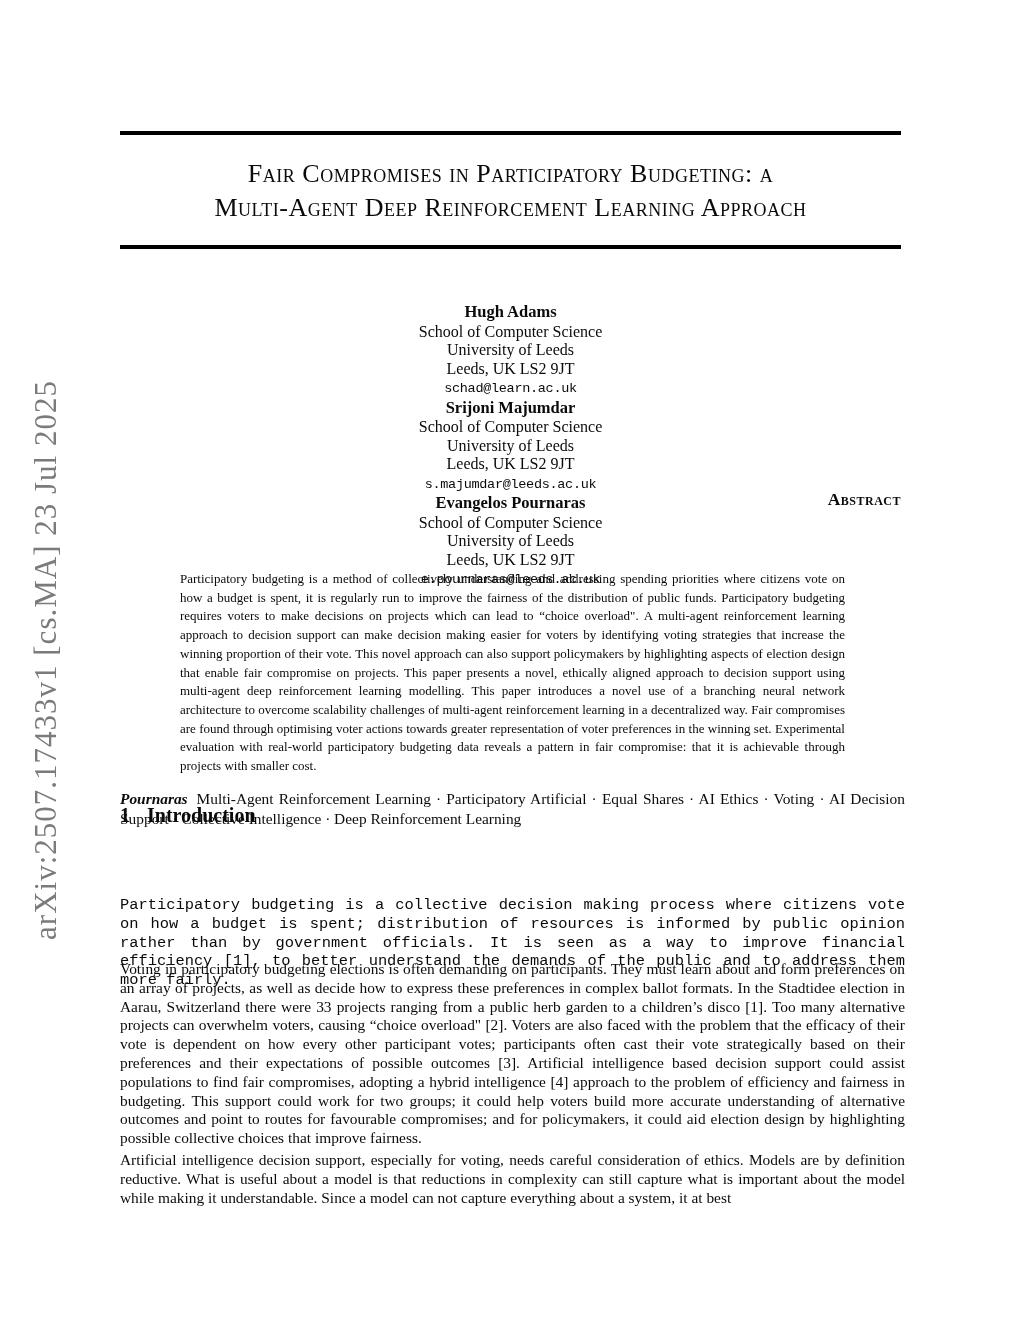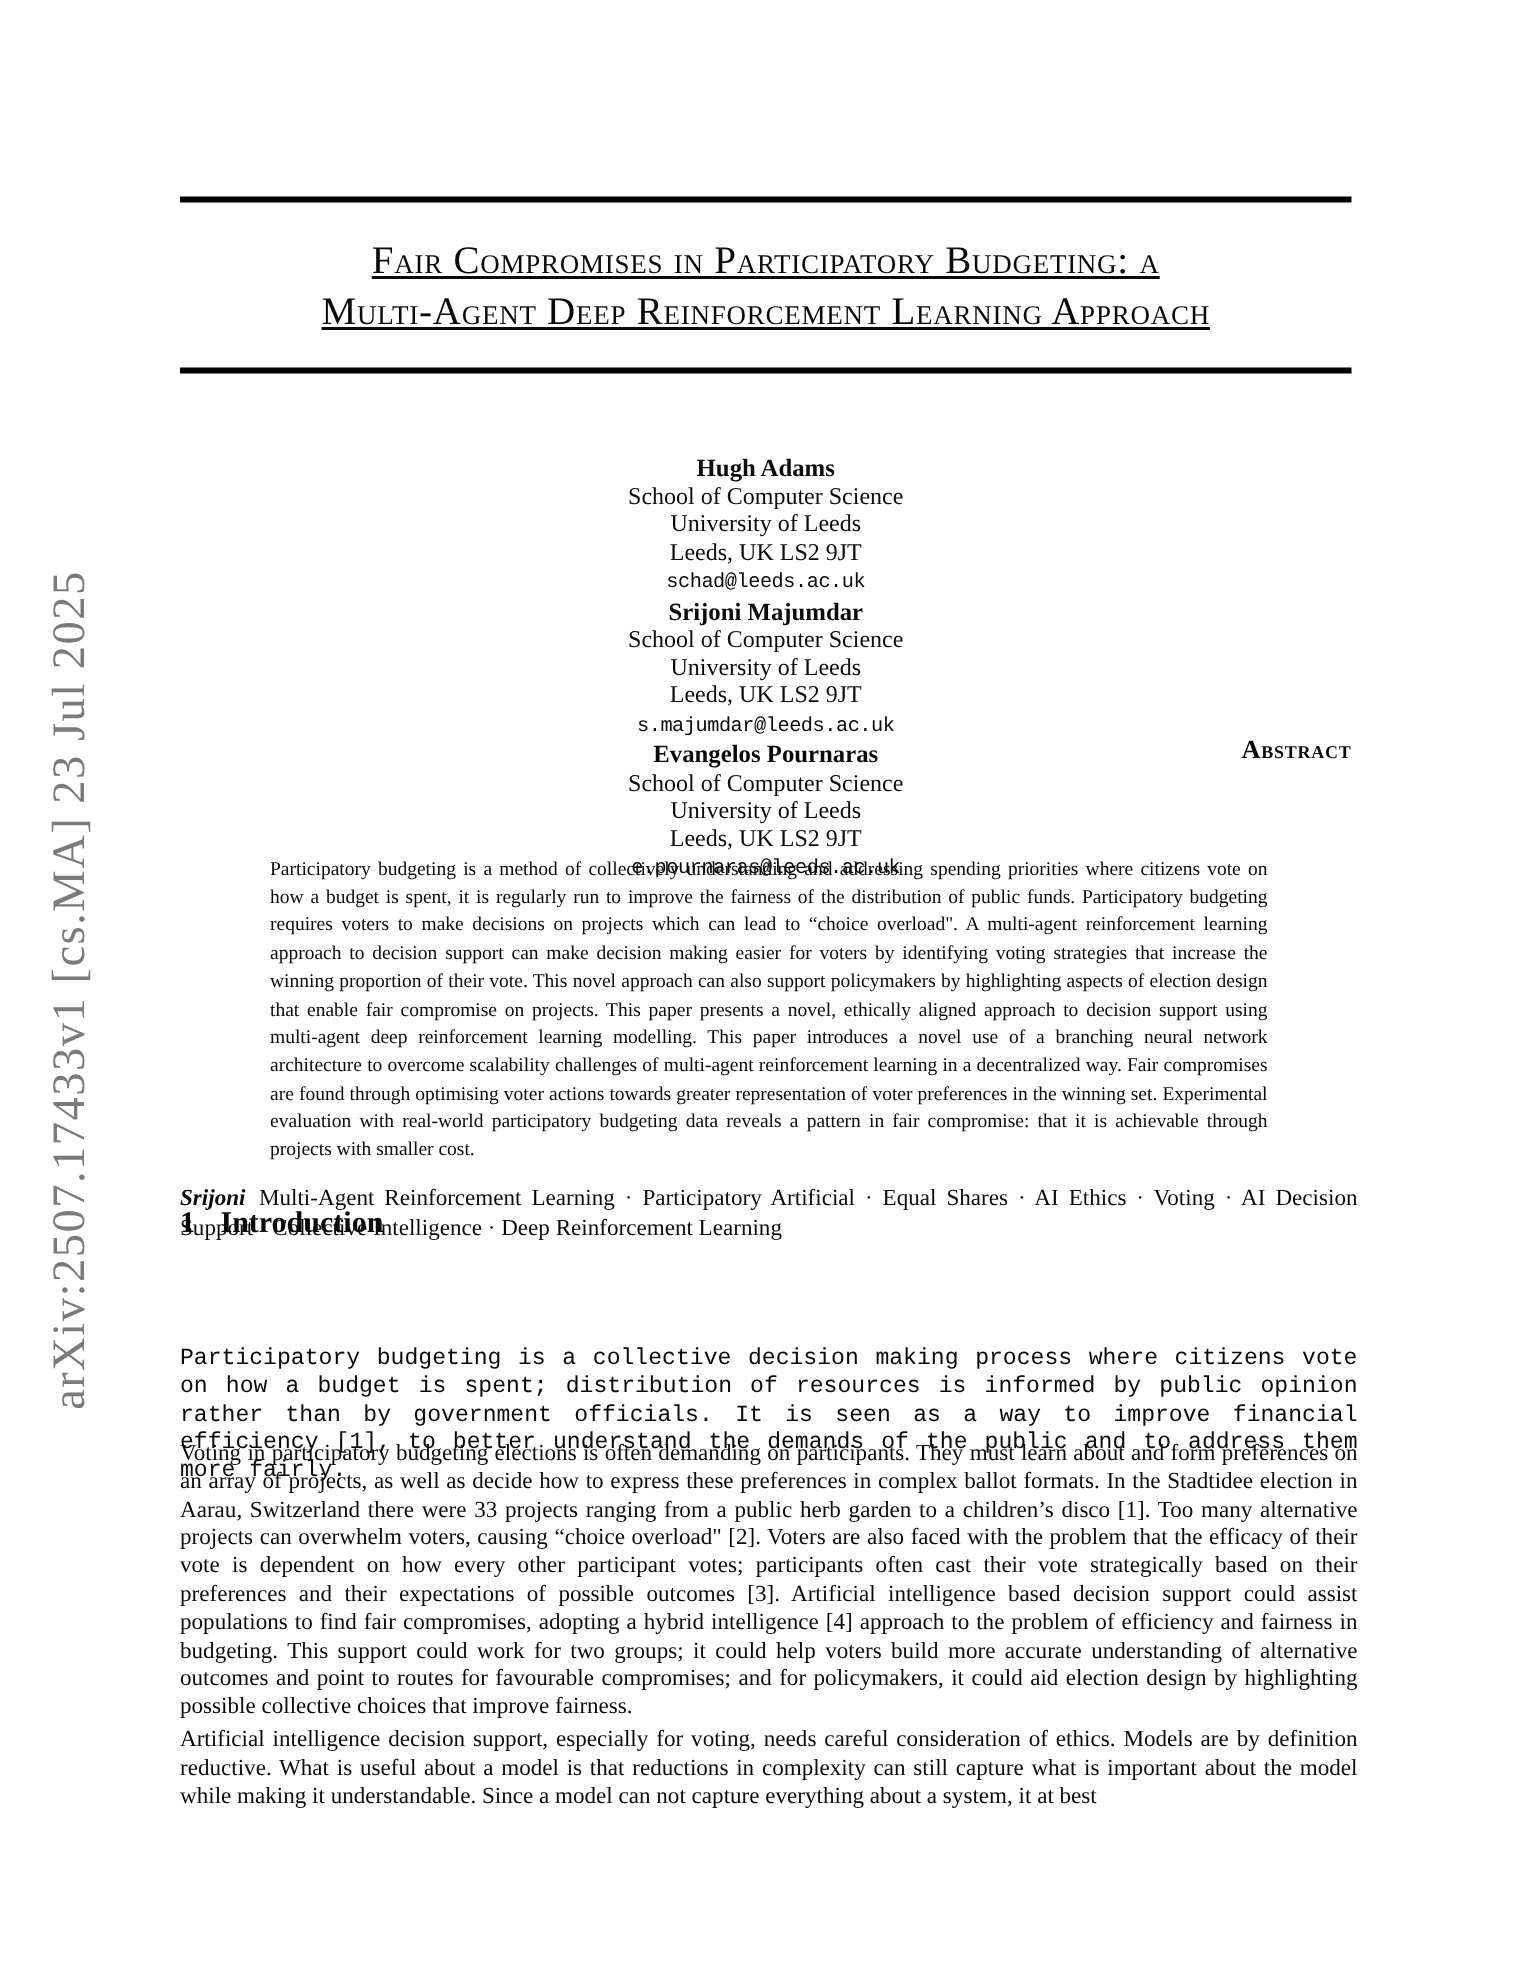--- a/index.html
+++ b/index.html
@@ -34,21 +34,20 @@
   .title {
     position: absolute;
     left: 120px;
     top: 157px;
     width: 781px;
     text-align: center;
     font-size: 26px;
     line-height: 34px;
     font-variant: small-caps;
     letter-spacing: 0.5px;
-    text-decoration: underline;
   }
   .authors {
     position: absolute;
     left: 120px;
     top: 303px;
     width: 781px;
     display: flex;
     flex-direction: column;
   }
   .author {
@@ -139,21 +138,21 @@
   </div>
 
   <div class="rule rule-bottom"></div>
 
   <div class="authors">
     <div class="author">
       <div class="name">Hugh Adams</div>
       <div>School of Computer Science</div>
       <div>University of Leeds</div>
       <div>Leeds, UK LS2 9JT</div>
-      <div class="email">schad@leeds.ac.uk</div>
+      <div class="email">schad@learn.ac.uk</div>
     </div>
     <div class="author">
       <div class="name">Srijoni Majumdar</div>
       <div>School of Computer Science</div>
       <div>University of Leeds</div>
       <div>Leeds, UK LS2 9JT</div>
       <div class="email">s.majumdar@leeds.ac.uk</div>
     </div>
     <div class="author">
       <div class="name">Evangelos Pournaras</div>
@@ -163,21 +162,21 @@
       <div class="email">e.pournaras@leeds.ac.uk</div>
     </div>
   </div>
 
 
   <div class="abs-head">Abstract</div>
 
   <div class="abs-text">Participatory budgeting is a method of collectively understanding and addressing spending priorities where citizens vote on how a budget is spent, it is regularly run to improve the fairness of the distribution of public funds. Participatory budgeting requires voters to make decisions on projects which can lead to “choice overload". A multi-agent reinforcement learning approach to decision support can make decision making easier for voters by identifying voting strategies that increase the winning proportion of their vote. This novel approach can also support policymakers by highlighting aspects of election design that enable fair compromise on projects. This paper presents a novel, ethically aligned approach to decision support using multi-agent deep reinforcement learning modelling. This paper introduces a novel use of a branching neural network architecture to overcome scalability challenges of multi-agent reinforcement learning in a decentralized way. Fair compromises are found through optimising voter actions towards greater representation of voter preferences in the winning set. Experimental evaluation with real-world participatory budgeting data reveals a pattern in fair compromise: that it is achievable through projects with smaller cost.</div>
 
   <div class="keywords">
-    <span class="kw-label">Srijoni</span><span>Multi-Agent Reinforcement Learning · Participatory Artificial · Equal Shares · AI Ethics · Voting · AI Decision Support · Collective Intelligence · Deep Reinforcement Learning</span>
+    <span class="kw-label">Pournaras</span><span>Multi-Agent Reinforcement Learning · Participatory Artificial · Equal Shares · AI Ethics · Voting · AI Decision Support · Collective Intelligence · Deep Reinforcement Learning</span>
   </div>
 
   <div class="section-head">
     <span class="num">1</span><span>Introduction</span>
   </div>
 
   <div class="para para1">Participatory budgeting is a collective decision making process where citizens vote on how a budget is spent; distribution of resources is informed by public opinion rather than by government officials. It is seen as a way to improve financial efficiency [1], to better understand the demands of the public and to address them more fairly.</div>
   <div class="para para2">Voting in participatory budgeting elections is often demanding on participants. They must learn about and form preferences on an array of projects, as well as decide how to express these preferences in complex ballot formats. In the Stadtidee election in Aarau, Switzerland there were 33 projects ranging from a public herb garden to a children’s disco [1]. Too many alternative projects can overwhelm voters, causing “choice overload" [2]. Voters are also faced with the problem that the efficacy of their vote is dependent on how every other participant votes; participants often cast their vote strategically based on their preferences and their expectations of possible outcomes [3]. Artificial intelligence based decision support could assist populations to find fair compromises, adopting a hybrid intelligence [4] approach to the problem of efficiency and fairness in budgeting. This support could work for two groups; it could help voters build more accurate understanding of alternative outcomes and point to routes for favourable compromises; and for policymakers, it could aid election design by highlighting possible collective choices that improve fairness.</div>
   <div class="para para3">Artificial intelligence decision support, especially for voting, needs careful consideration of ethics. Models are by definition reductive. What is useful about a model is that reductions in complexity can still capture what is important about the model while making it understandable. Since a model can not capture everything about a system, it at best</div>
 

